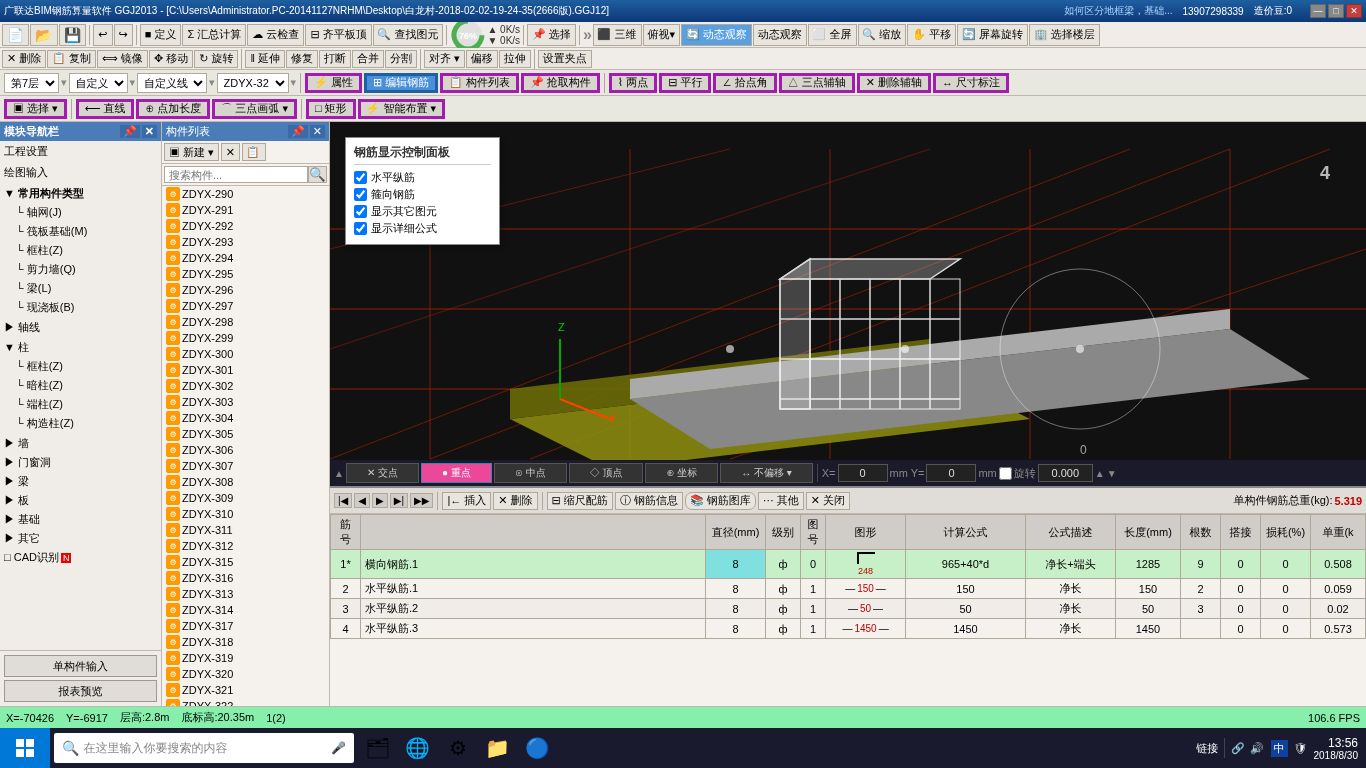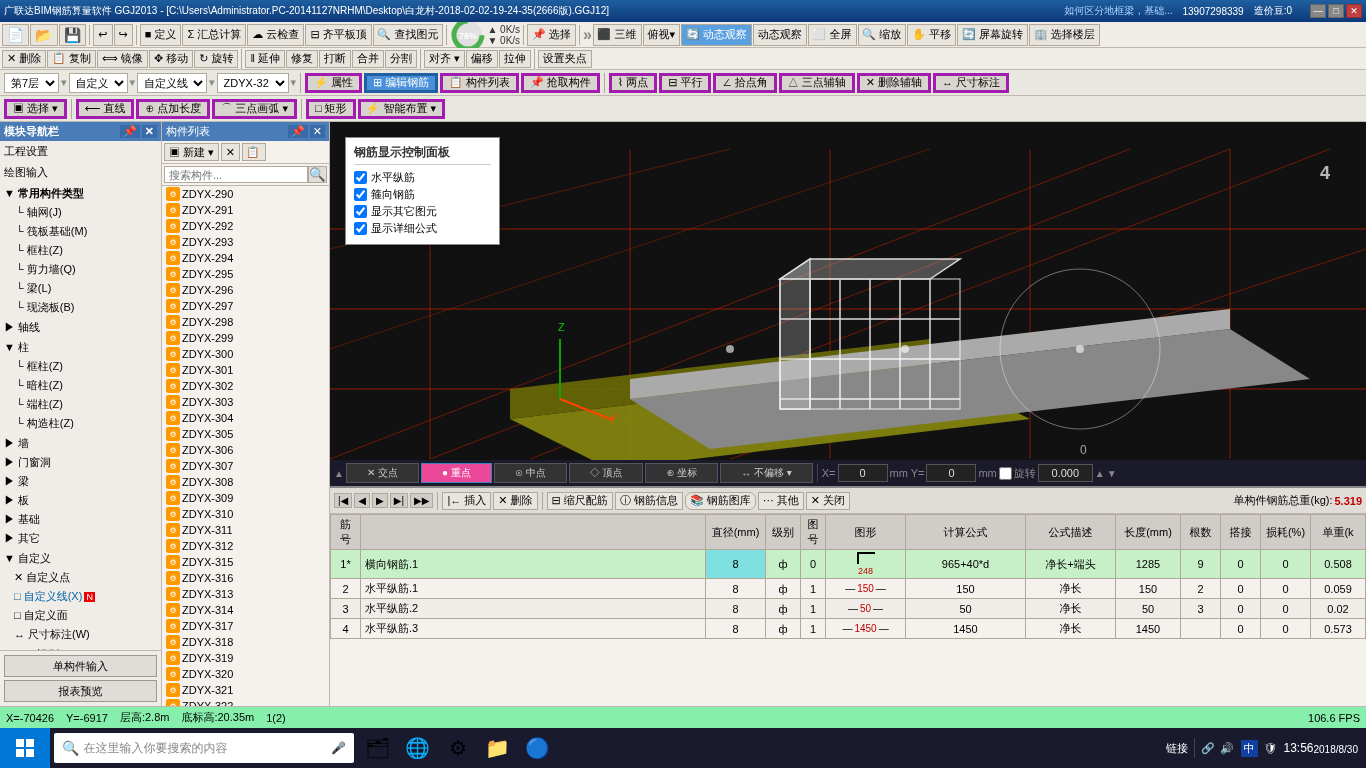--- a/index.html
+++ b/index.html
@@ -181,27 +181,20 @@
           <div class="tree-item" style="padding-left:16px;">└ 暗柱(Z)</div>
           <div class="tree-item" style="padding-left:16px;">└ 端柱(Z)</div>
           <div class="tree-item" style="padding-left:16px;">└ 构造柱(Z)</div>
         </div>
         <div class="tree-item">▶ 墙</div>
         <div class="tree-item">▶ 门窗洞</div>
         <div class="tree-item">▶ 梁</div>
         <div class="tree-item">▶ 板</div>
         <div class="tree-item">▶ 基础</div>
         <div class="tree-item">▶ 其它</div>
-        <div style="padding:1px 0;">
-          <div class="tree-item">▼ 自定义</div>
-          <div class="tree-item" style="padding-left:14px;">✕ 自定义点</div>
-          <div class="tree-item" style="padding-left:14px;color:#0060a8;">□ 自定义线(X) <span style="background:#e00;color:white;font-size:9px;padding:0 2px;">N</span></div>
-          <div class="tree-item" style="padding-left:14px;">□ 自定义面</div>
-          <div class="tree-item" style="padding-left:14px;">↔ 尺寸标注(W)</div>
-        </div>
         <div class="tree-item">□ CAD识别 <span style="background:#e00;color:white;font-size:9px;padding:0 2px;">N</span></div>
       </div>
       <div style="padding:4px;border-top:1px solid #c0b8b0;">
         <div class="left-btn">单构件输入</div>
         <div class="left-btn" style="margin-top:3px;">报表预览</div>
       </div>
     </div>
 
     <div style="width:168px;flex-shrink:0;background:#f5f2ed;border-right:1px solid #c0b8b0;display:flex;flex-direction:column;overflow:hidden;">
       <div style="background:#4a7cb8;color:white;padding:2px 4px;display:flex;justify-content:space-between;align-items:center;font-size:11px;">
@@ -540,18 +533,18 @@
   </div>
 
   <div style="margin-left:auto;display:flex;align-items:center;gap:6px;padding-right:8px;color:white;font-size:11px;">
     <span style="cursor:pointer;">链接</span>
     <span style="width:1px;height:20px;background:#444;"></span>
 
     <span>🔗</span>
     <span>🔊</span>
     <span style="background:#1040a0;padding:1px 3px;">中</span>
     <span>🛡</span>
-    <div style="display:flex;flex-direction:row;align-items:flex-end;">
+    <div style="display:flex;flex-direction:column;align-items:flex-end;">
       <span style="font-size:12px;">13:56</span>
       <span style="font-size:10px;">2018/8/30</span>
     </div>
   </div>
 </div>
 
 </body></html>

